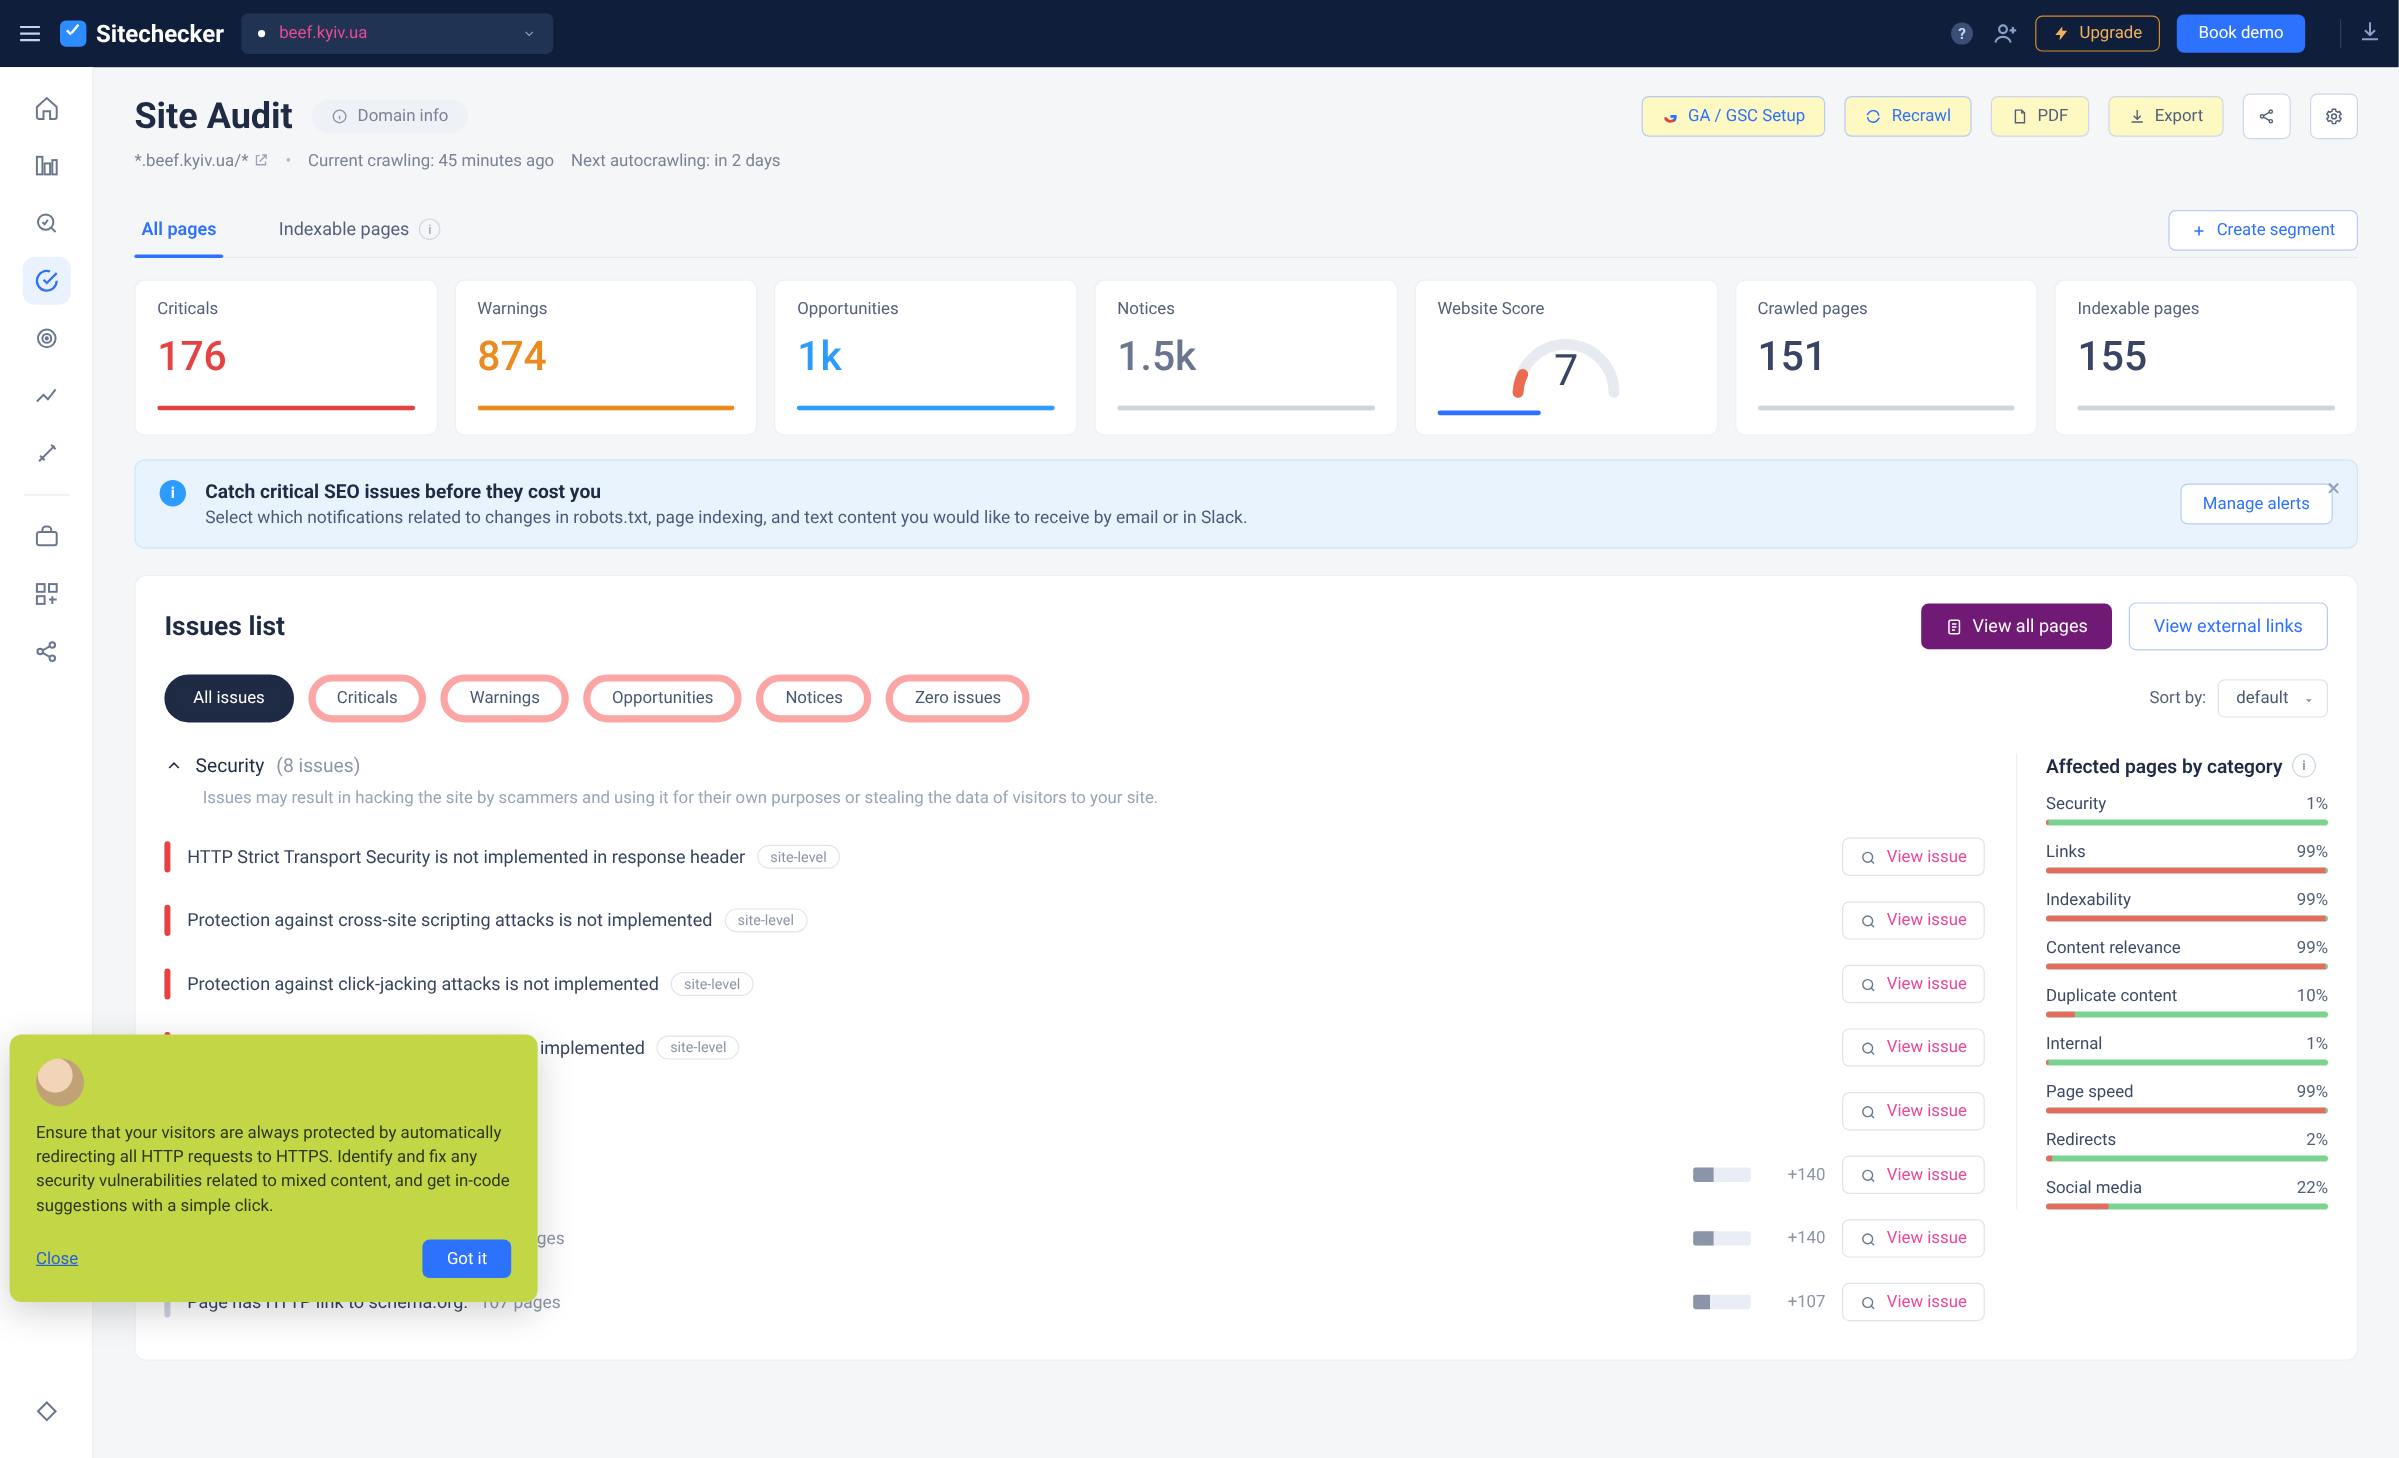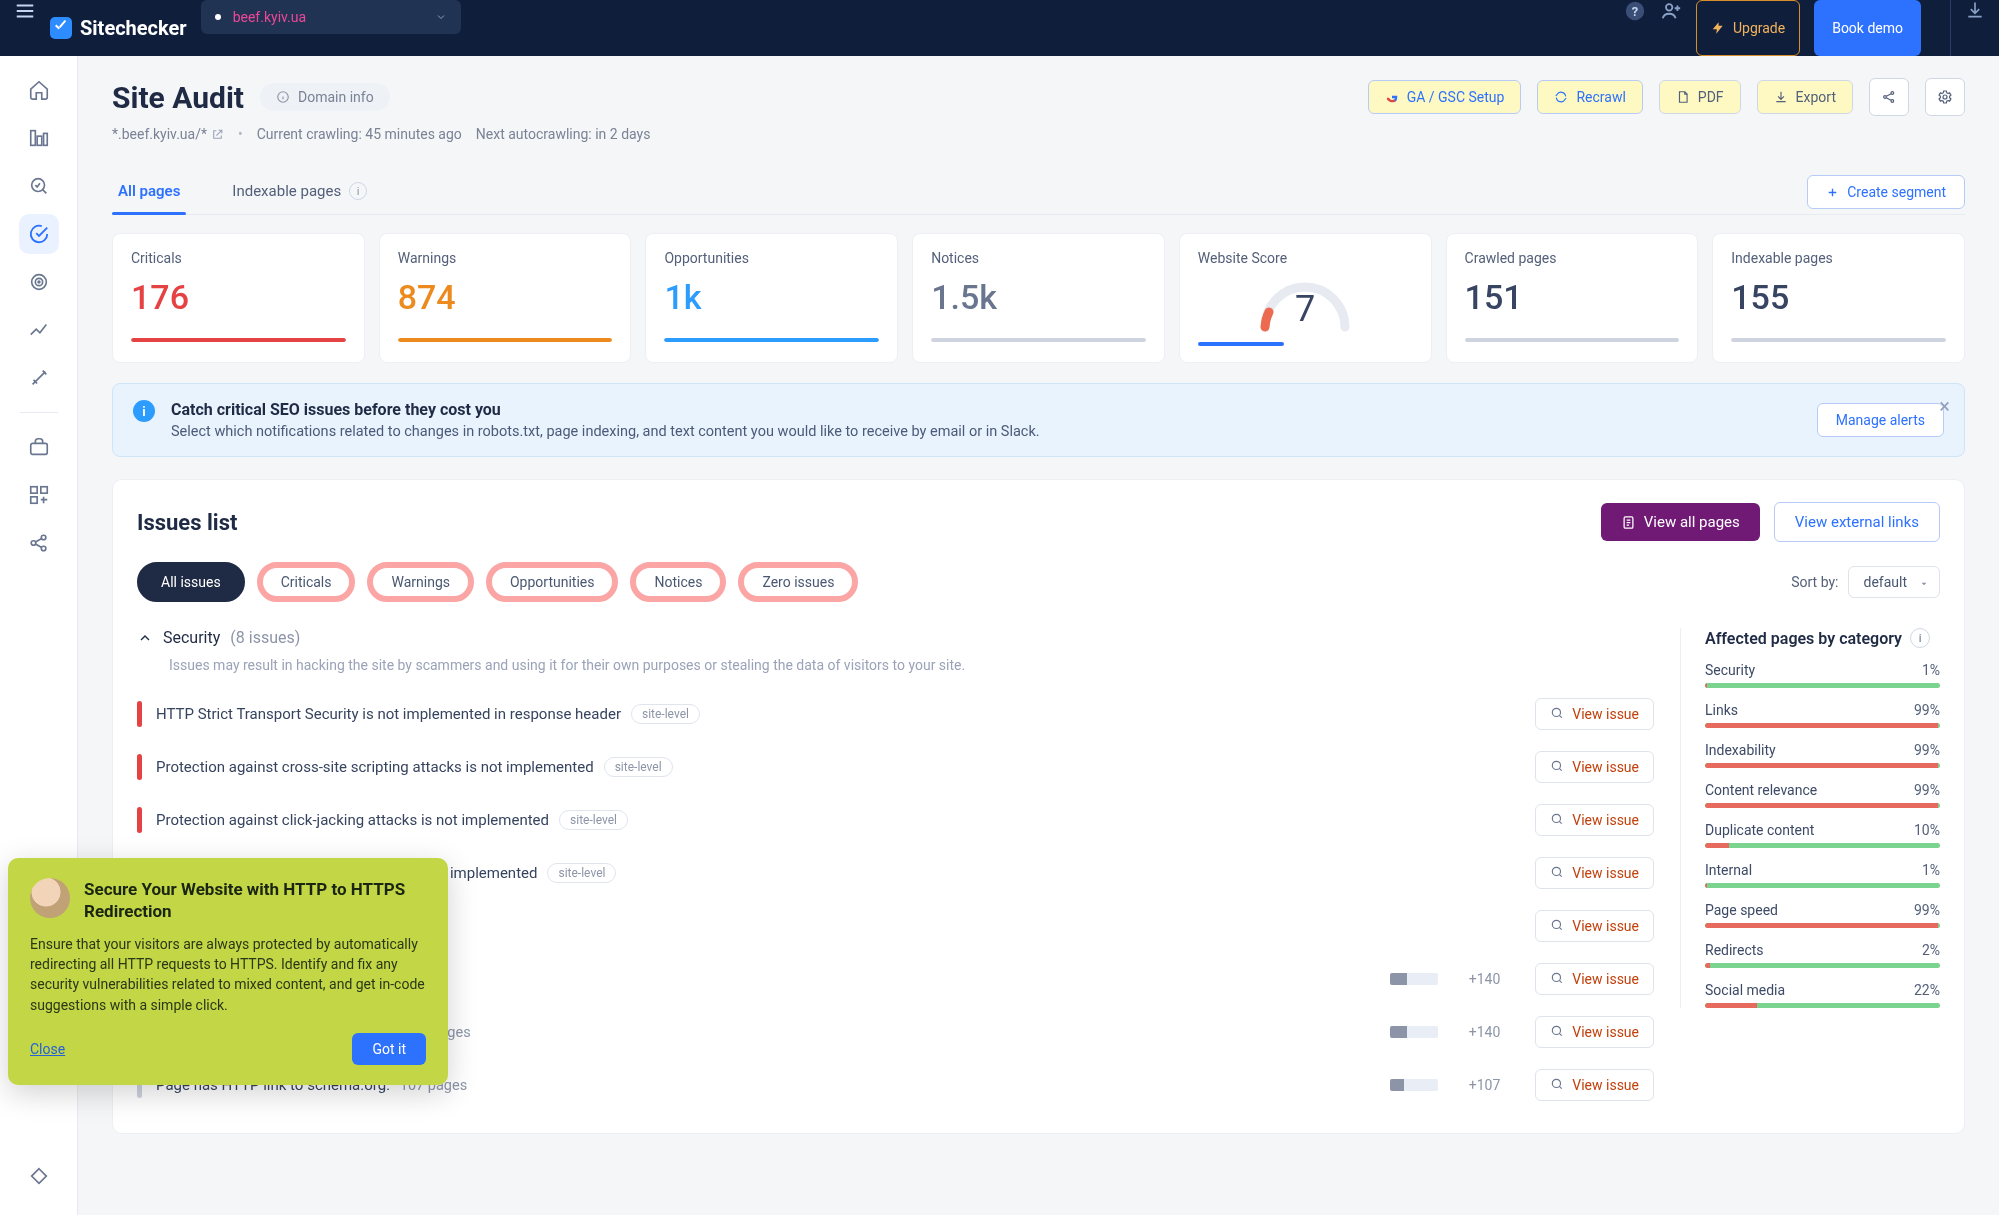--- a/index.html
+++ b/index.html
@@ -1,18 +1,18 @@
 <!DOCTYPE html>
 <html><head>
 <meta charset="utf-8">
 <style>
 * { box-sizing: border-box; margin: 0; padding: 0; font-family: -apple-system, BlinkMacSystemFont, "Segoe UI", Roboto, Arial, sans-serif; }
 html, body { height: 100%; background: #f5f6f8; color: #1f2a44; }
 .app { display: flex; flex-direction: column; height: 100%; }
-.topbar { height: 56px; background: #0f1f3b; display: flex; padding: 0 14px; gap: 14px; color: #fff; }
+.topbar { height: 56px; background: #0f1f3b; display: flex; align-items: center; padding: 0 14px; gap: 14px; color: #fff; }
 .hamburger svg, .icon-btn svg { display: block; }
 .brand { display: flex; align-items: center; gap: 8px; font-weight: 700; font-size: 20px; }
 .brand .check { width:22px; height:22px; background:#2d8cff; border-radius:5px; position: relative; }
 .brand .check::after { content:''; position:absolute; left:5px; top:9px; width:5px; height:2px; background:#fff; transform: rotate(45deg); }
 .brand .check::before { content:''; position:absolute; left:8px; top:6px; width:9px; height:2px; background:#fff; transform: rotate(-50deg); }
 .site-select { background:#213352; color:#ec4899; border-radius:6px; height:34px; padding:0 14px; display:flex; align-items:center; gap:10px; min-width: 260px; font-size:14px; }
 .site-select .tld-shape { width:6px;height:6px;border-radius:50%;background:#fff;margin-right:2px;}
 .top-spacer { flex:1; }
 .icon-btn { color:#c6d4ef; cursor:pointer; }
 .upgrade-btn { border:1px solid #d88c2a; color:#f2b25c; border-radius:6px; padding:6px 14px; display:flex; align-items:center; gap:8px; font-size:14px; cursor:pointer; }
@@ -96,21 +96,21 @@
 .issue-row { display:flex; align-items:center; padding:10px 0; border-top:1px solid transparent; gap:14px; }
 .issue-row .sev { width:5px; height:26px; border-radius:3px; background:#e54343; flex-shrink:0;}
 .sev.grey { background:#cdd3df;}
 .issue-row .label { flex:1; color:#37445f; font-size:15px; display:flex; align-items:center; gap:10px; min-width:0;}
 .issue-row .label .txt { white-space:nowrap; overflow:hidden; text-overflow:ellipsis;}
 .site-tag { border:1px solid #e0e4ed; border-radius:12px; padding:2px 10px; font-size:12px; color:#8c95a8;}
 .pages-txt { color:#8c95a8; font-size:14.5px;}
 .mini-bar { width:48px; height:12px; background:#e9edf5; border-radius:2px; position:relative; margin-left:auto;}
 .mini-bar span { position:absolute; left:0; top:0; bottom:0; background:#8c95a8; border-radius:2px 0 0 2px; }
 .plus-count { color:#8c95a8; font-size:14px; width:48px; text-align:right;}
-.view-issue-btn { border:1px solid #dfe3ec; background:#fff; border-radius:6px; padding:7px 14px; font-size:14px; color:#c2410c; display:flex; align-items:flex-start; gap:8px; cursor:pointer;margin-left:21px;}
+.view-issue-btn { border:1px solid #dfe3ec; background:#fff; border-radius:6px; padding:7px 14px; font-size:14px; color:#ec4899; display:flex; align-items:flex-end; gap:8px; cursor:pointer;}
 
 .cat-head { display:flex; align-items:center; gap:8px; color:#1f2a44; font-weight:600; font-size:16px; margin-bottom:14px;}
 .cat-head .ic2{ width:20px;height:20px;border:1px solid #cfd7e6;border-radius:50%;display:flex;align-items:center;justify-content:center;font-size:11px;color:#8c95a8;}
 .cat-row { display:flex; align-items:center; font-size:14px; color:#3d4a66; margin-top:14px;}
 .cat-row .pct { margin-left:auto; color:#54607a;}
 .cat-bar { height:5px; border-radius:3px; background:#7ad38e; position:relative; margin-top:5px; overflow:hidden;}
 .cat-bar span { position:absolute; top:0;bottom:0;left:0; background:#e76a5f; border-radius:3px 0 0 3px; }
 
 .toast { position:fixed; left:8px; bottom:130px; width:440px; background:#c3d646; border-radius:10px; padding:20px 22px; box-shadow:0 8px 30px rgba(0,0,0,.18); z-index:50;}
 .toast::before { content:''; position:absolute; top:-12px; left:338px; border:12px solid transparent; border-bottom-color:#c3d646; }
@@ -651,20 +651,19 @@
         </div>
       </div>
 
     </div>
   </div>
 </div>
 
 <div class="toast">
   <div class="toast-head">
     <div class="avatar"></div>
-    <div class="toast-title">Secure Your Website with HTTP to HTTPS Redirection</div>
   </div>
   <div class="toast-body">Ensure that your visitors are always protected by automatically redirecting all HTTP requests to HTTPS. Identify and fix any security vulnerabilities related to mixed content, and get in-code suggestions with a simple click.</div>
   <div class="toast-foot">
     <span class="toast-close">Close</span>
     <button class="toast-gotit">Got it</button>
   </div>
 </div>
 
 </body></html>

